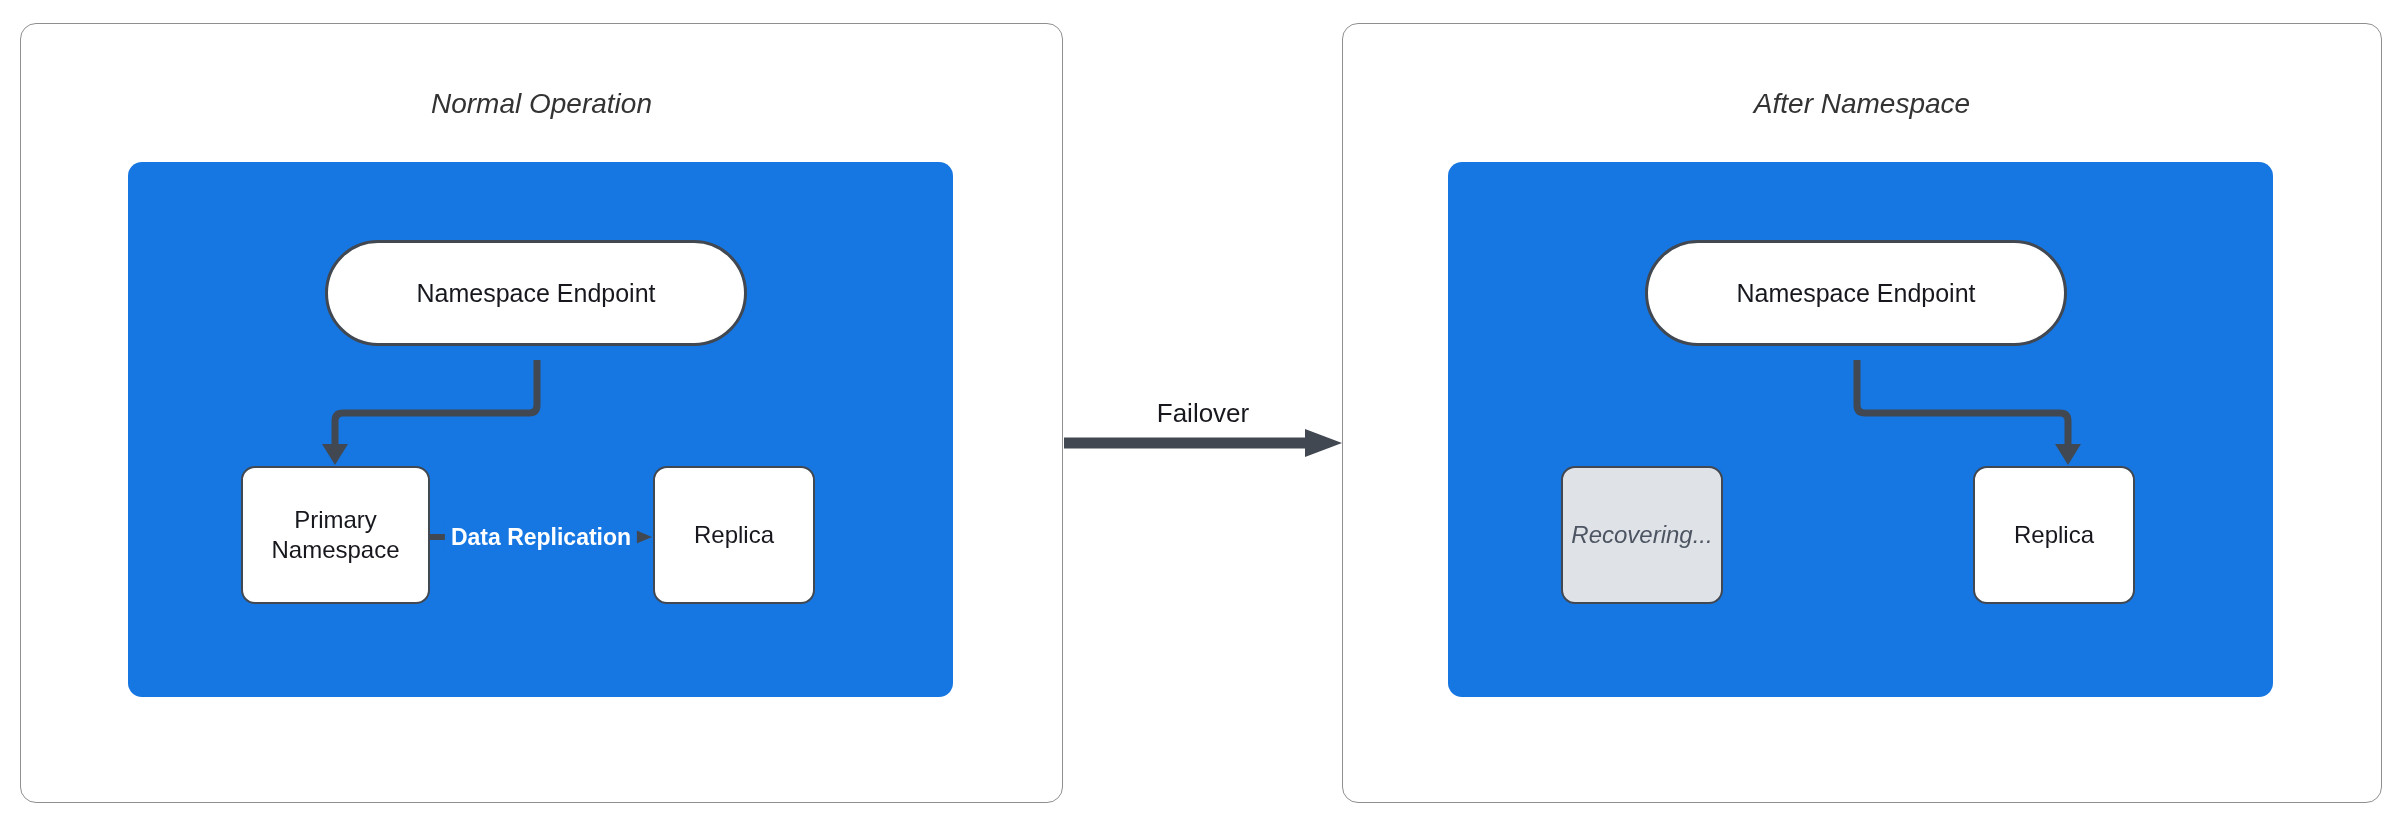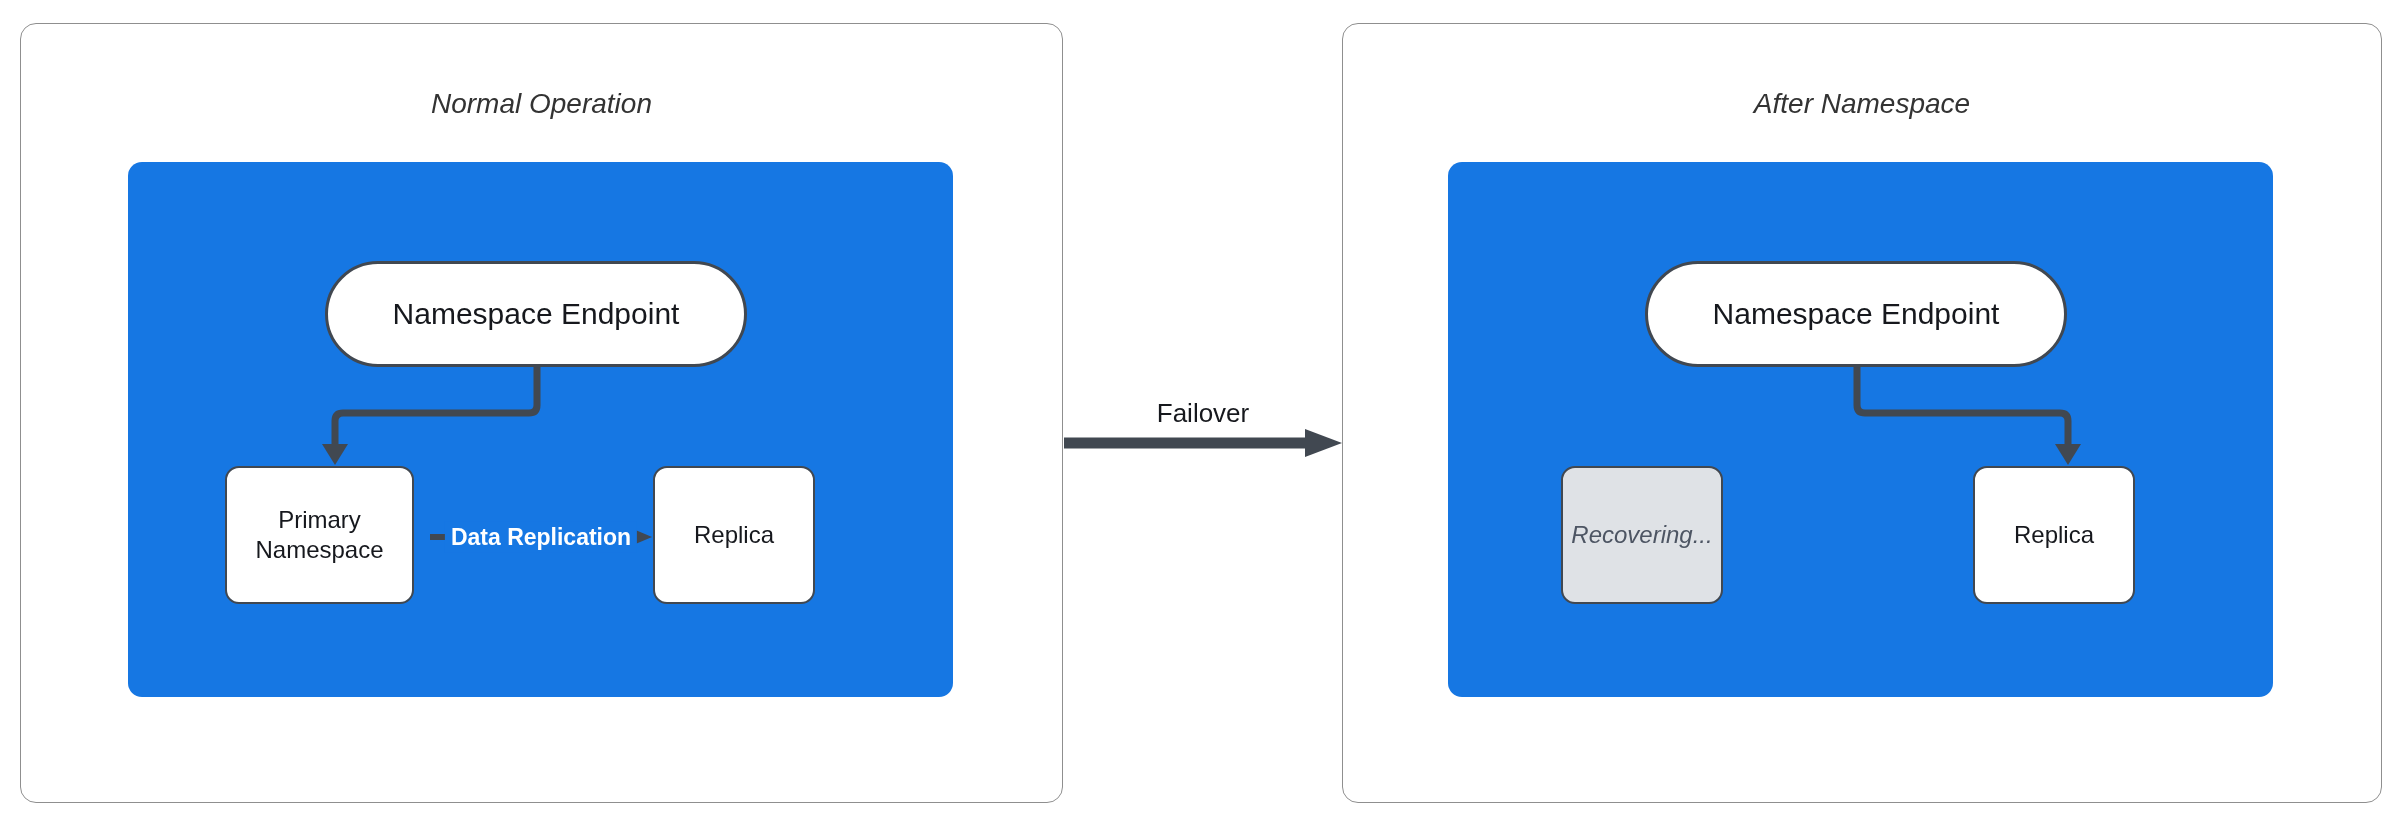--- a/index.html
+++ b/index.html
@@ -39,33 +39,33 @@
   .node {
     position: absolute; box-sizing: border-box;
     background: #ffffff;
     border: 2.5px solid var(--node_border);
     display: flex; align-items: center; justify-content: center;
     text-align: center;
     color: var(--node_text);
     z-index: 4;
   }
   .pill {
-    top: 261px; width: 422px; height: 106px;
+    top: 240px; width: 422px; height: 106px;
     border-radius: 53px; border-width: 3px;
-    font-size: 30px;
+    font-size: 25px;
   }
   .pill-left  { left: 325px; }
   .pill-right { left: 1645px; }
   .rect {
     top: 466px; width: 162px; height: 138px;
     border-radius: 14px;
     font-size: 24px; line-height: 30px;
     padding: 0 12px;
   }
-  .rect-primary        { left: 225px;  width: 189px; }
+  .rect-primary        { left: 241px;  width: 189px; }
   .rect-replica-left   { left: 653px; }
   .rect-recovering     { left: 1561px; background: var(--recovering_bg); color: var(--recovering_text); font-style: italic; }
   .rect-replica-right  { left: 1973px; }
 
   
   .overlay {
     position: absolute; left: 0; top: 0; width: 2407px; height: 828px;
     z-index: 3; pointer-events: none;
   }
   .conn { fill: none; stroke: var(--connector); stroke-width: 7px; }

